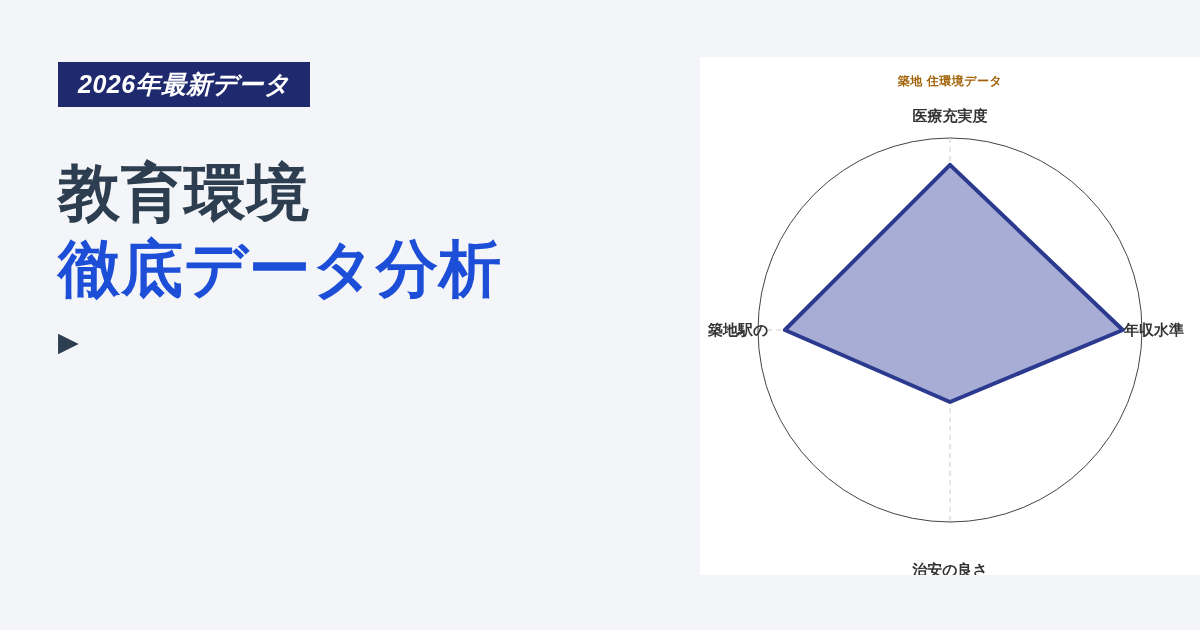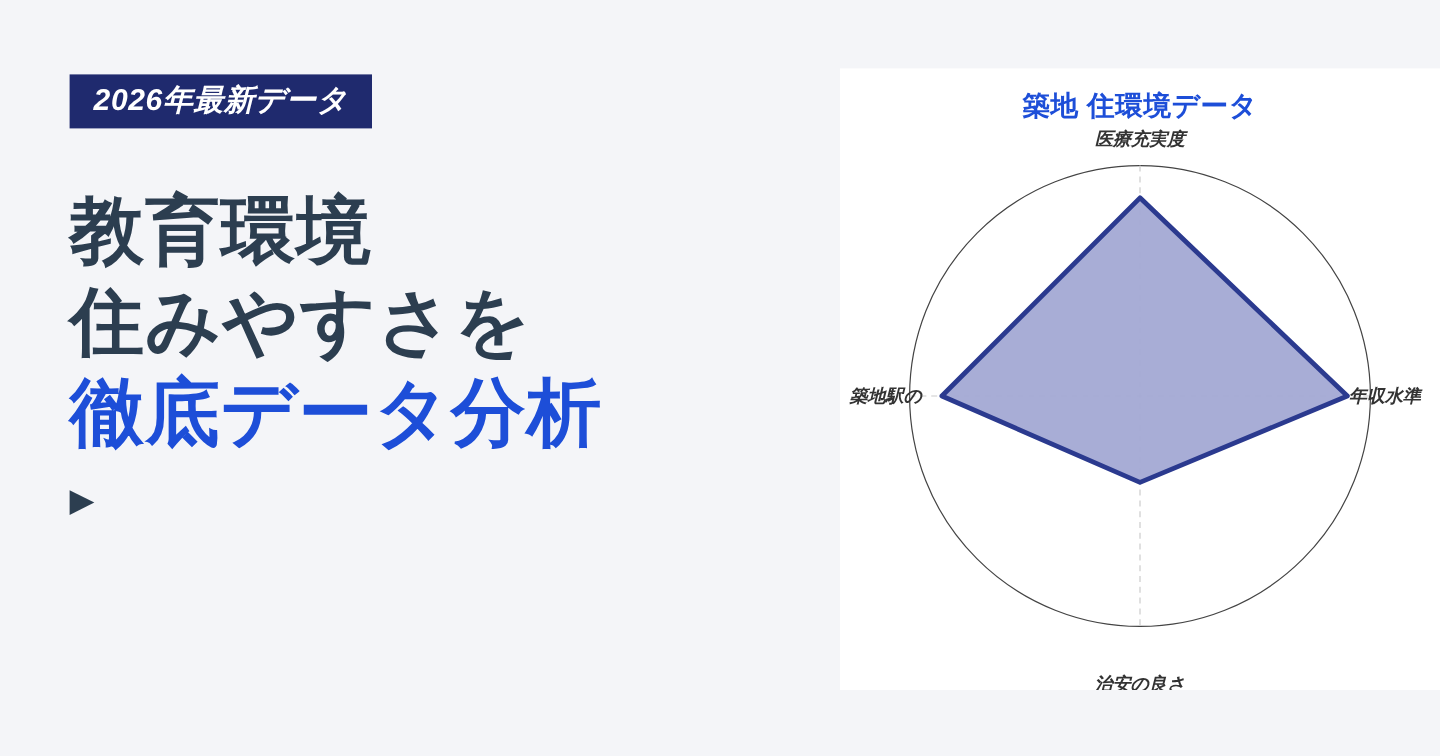--- a/index.html
+++ b/index.html
@@ -90,34 +90,33 @@
     background: #ffffff;
     overflow: hidden;
   }
 
   .chart-title {
     position: absolute;
     top: 16px;
     left: 0;
     width: 500px;
     text-align: center;
-    font-size: 23px;
+    font-size: 12px;
     font-weight: bold;
-    color: #1d4ed8;
+    color: #a16207;
     letter-spacing: 0.5px;
     white-space: nowrap;
   }
 
   .radar-wrap {
     position: absolute;
     left: 0;
     top: 0;
     width: 500px;
     height: 518px;
-    font-style: italic;
   }
 
   .axis-label {
     position: absolute;
     font-size: 15px;
     font-weight: bold;
     color: #333333;
     white-space: nowrap;
   }
 
@@ -130,21 +129,20 @@
 <body>
 
 <div id="canvas">
 
   <div class="left-col">
 
     <div class="badge">2026年最新データ</div>
 
     <div class="headline">
       <span class="hl-line hl-dark">教育環境</span>
-      <span class="hl-line hl-dark">住みやすさを</span>
       <span class="hl-line hl-gold">徹底データ分析</span>
     </div>
 
     <div class="subline">
       <span class="sub-arrow">▶</span>
     </div>
 
   </div>
 
   <div class="chart-panel">

